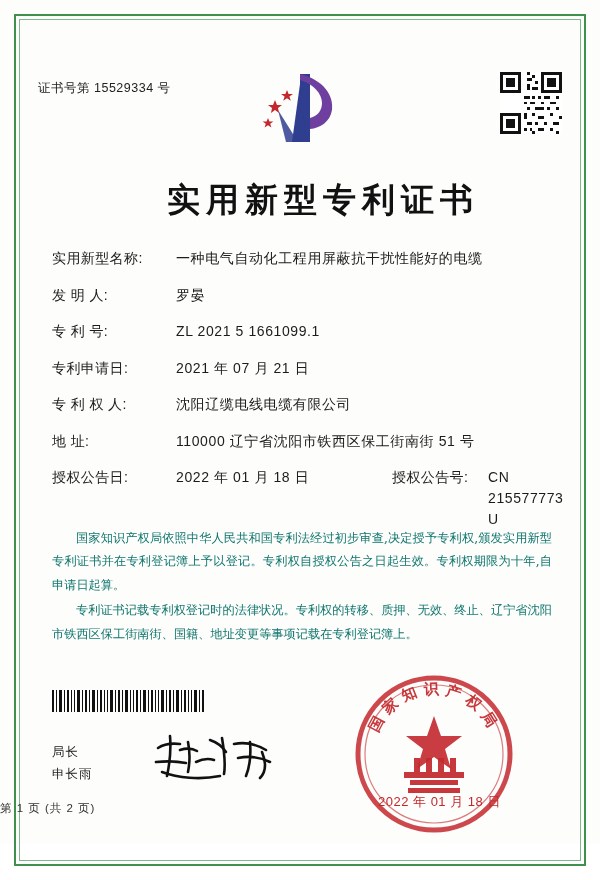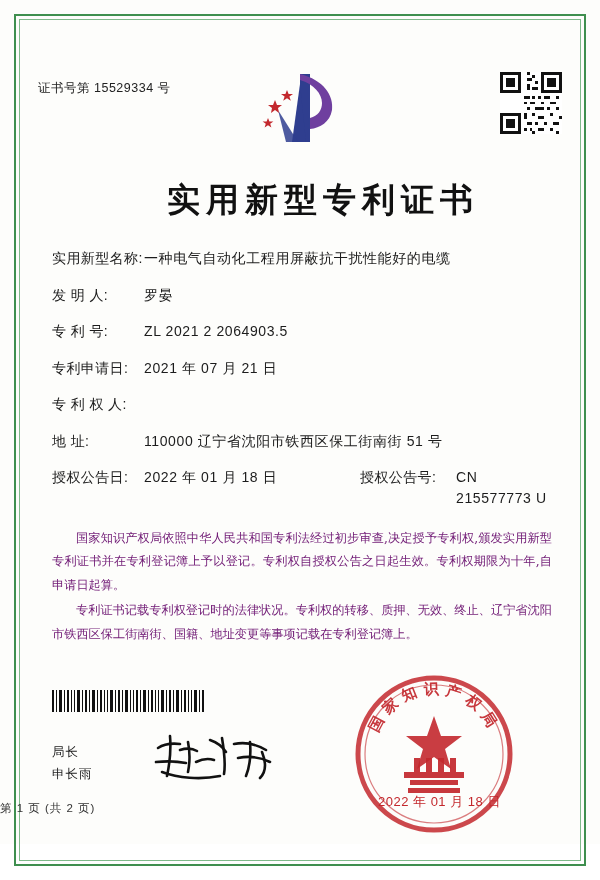--- a/index.html
+++ b/index.html
@@ -91,20 +91,21 @@
     line-height: 1.5;
   }
   .field-label {
     width: 92px;
     flex: 0 0 92px;
     letter-spacing: 0.4px;
   }
   .field-value {
     flex: 1;
     letter-spacing: 0.6px;
+    margin-left: 32px;
   }
   .field-row.dual .field-value {
     flex: 0 0 216px;
   }
   .field-label2 {
     flex: 0 0 96px;
     letter-spacing: 0.4px;
   }
   .field-value2 {
     flex: 1;
@@ -112,21 +113,21 @@
   }
 
   .paras {
     position: absolute;
     left: 52px;
     top: 527px;
     width: 500px;
     font-family: "DejaVu Serif", serif;
     font-size: 12.2px;
     line-height: 1.92;
-    color: #701a75;
+    color: #0f766e;
     text-align: justify;
   }
   .paras p {
     margin: 0 0 2px 0;
     text-indent: 24px;
   }
 
   .barcode {
     position: absolute;
     left: 52px;
@@ -264,28 +265,29 @@
     <div class="field-row">
       <div class="field-label">实用新型名称:</div>
       <div class="field-value">一种电气自动化工程用屏蔽抗干扰性能好的电缆</div>
     </div>
     <div class="field-row">
       <div class="field-label">发 明 人:</div>
       <div class="field-value">罗晏</div>
     </div>
     <div class="field-row">
       <div class="field-label">专 利 号:</div>
-      <div class="field-value">ZL 2021 2 2064903.5</div>
+      <div class="field-value">ZL 2021 5 1661099.1</div>
     </div>
     <div class="field-row">
       <div class="field-label">专利申请日:</div>
       <div class="field-value">2021 年 07 月 21 日</div>
     </div>
     <div class="field-row">
       <div class="field-label">专 利 权 人:</div>
+      <div class="field-value">沈阳辽缆电线电缆有限公司</div>
     </div>
     <div class="field-row">
       <div class="field-label">地    址:</div>
       <div class="field-value">110000 辽宁省沈阳市铁西区保工街南街 51 号</div>
     </div>
     <div class="field-row dual">
       <div class="field-label">授权公告日:</div>
       <div class="field-value">2022 年 01 月 18 日</div>
       <div class="field-label2">授权公告号:</div>
       <div class="field-value2">CN 215577773 U</div>

